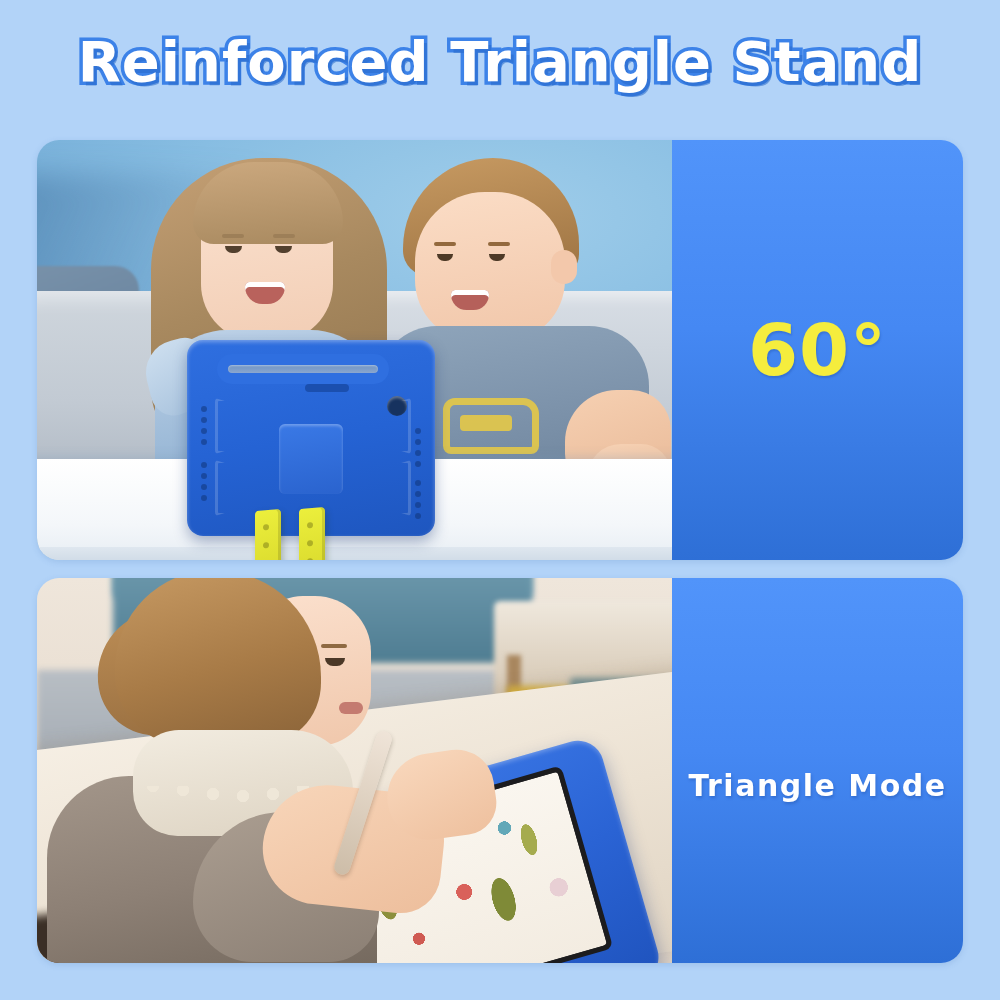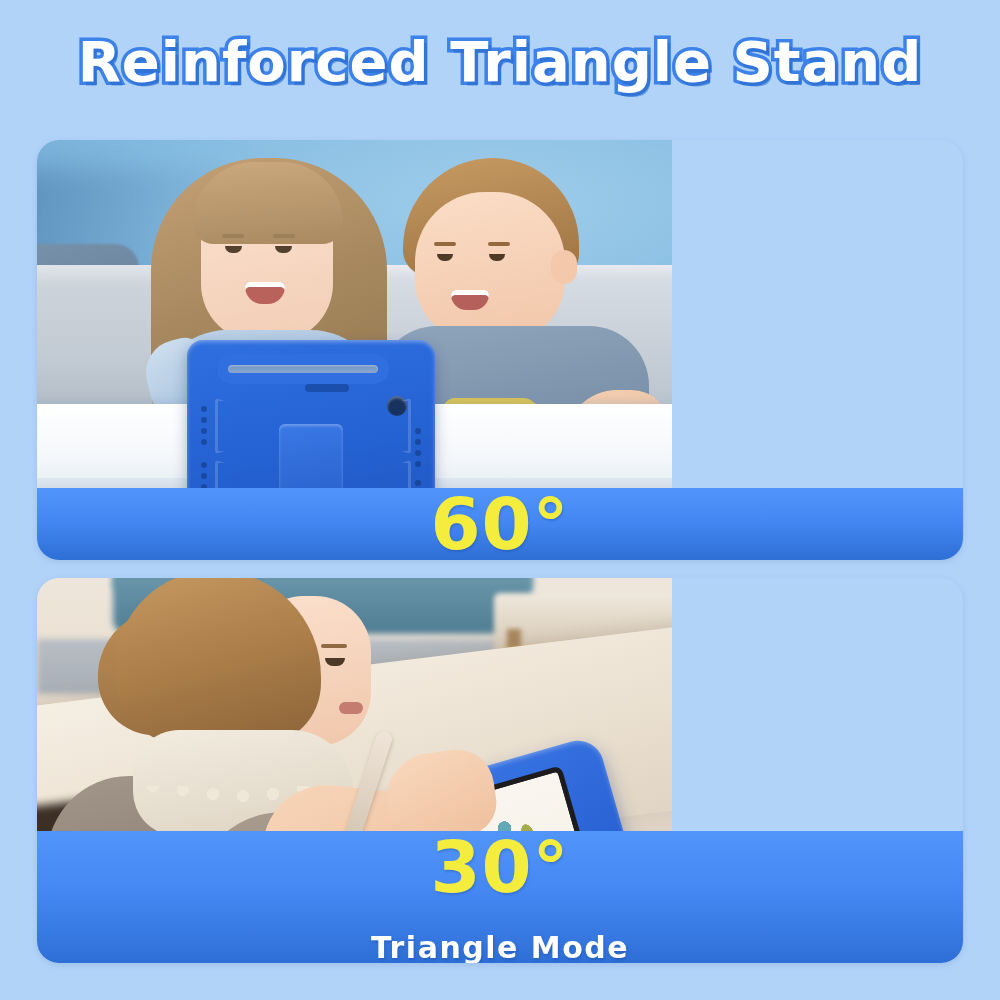--- a/index.html
+++ b/index.html
@@ -25,21 +25,20 @@
     paint-order:stroke fill;
     text-shadow:3px 4px 0 rgba(40,105,200,.55);
   }
 
   
   .card{
     position:absolute; left:37px; width:926px;
     border-radius:22px; overflow:hidden;
     display:flex;
     box-shadow:0 2px 6px rgba(60,110,180,.18);
-    flex-direction:column;
   }
   #card-video   { top:140px; height:420px; }
   #card-drawing { top:578px; height:385px; }
 
   .photo{ position:relative; width:635px; height:100%; overflow:hidden; }
   .panel{
     position:relative; flex:1; height:100%;
     background:linear-gradient(180deg,#5194fa 0%,#4588f3 45%,#2e6fd6 100%);
     display:flex; flex-direction:column;
     align-items:center; justify-content:center;
@@ -570,18 +569,17 @@
         <div class="g2-collar"></div>
         <div class="g2-collar-lace"></div>
         <div class="g2-sleeve"></div>
         <div class="g2-arm"></div>
         <div class="g2-hand"></div>
       </div>
       <div class="stylus"></div>
     </div>
 
     <div class="panel">
-      <div class="angle">30°</div>
       <div class="mode">Triangle Mode</div>
     </div>
   </div>
 
 </div>
 
 </body></html>

